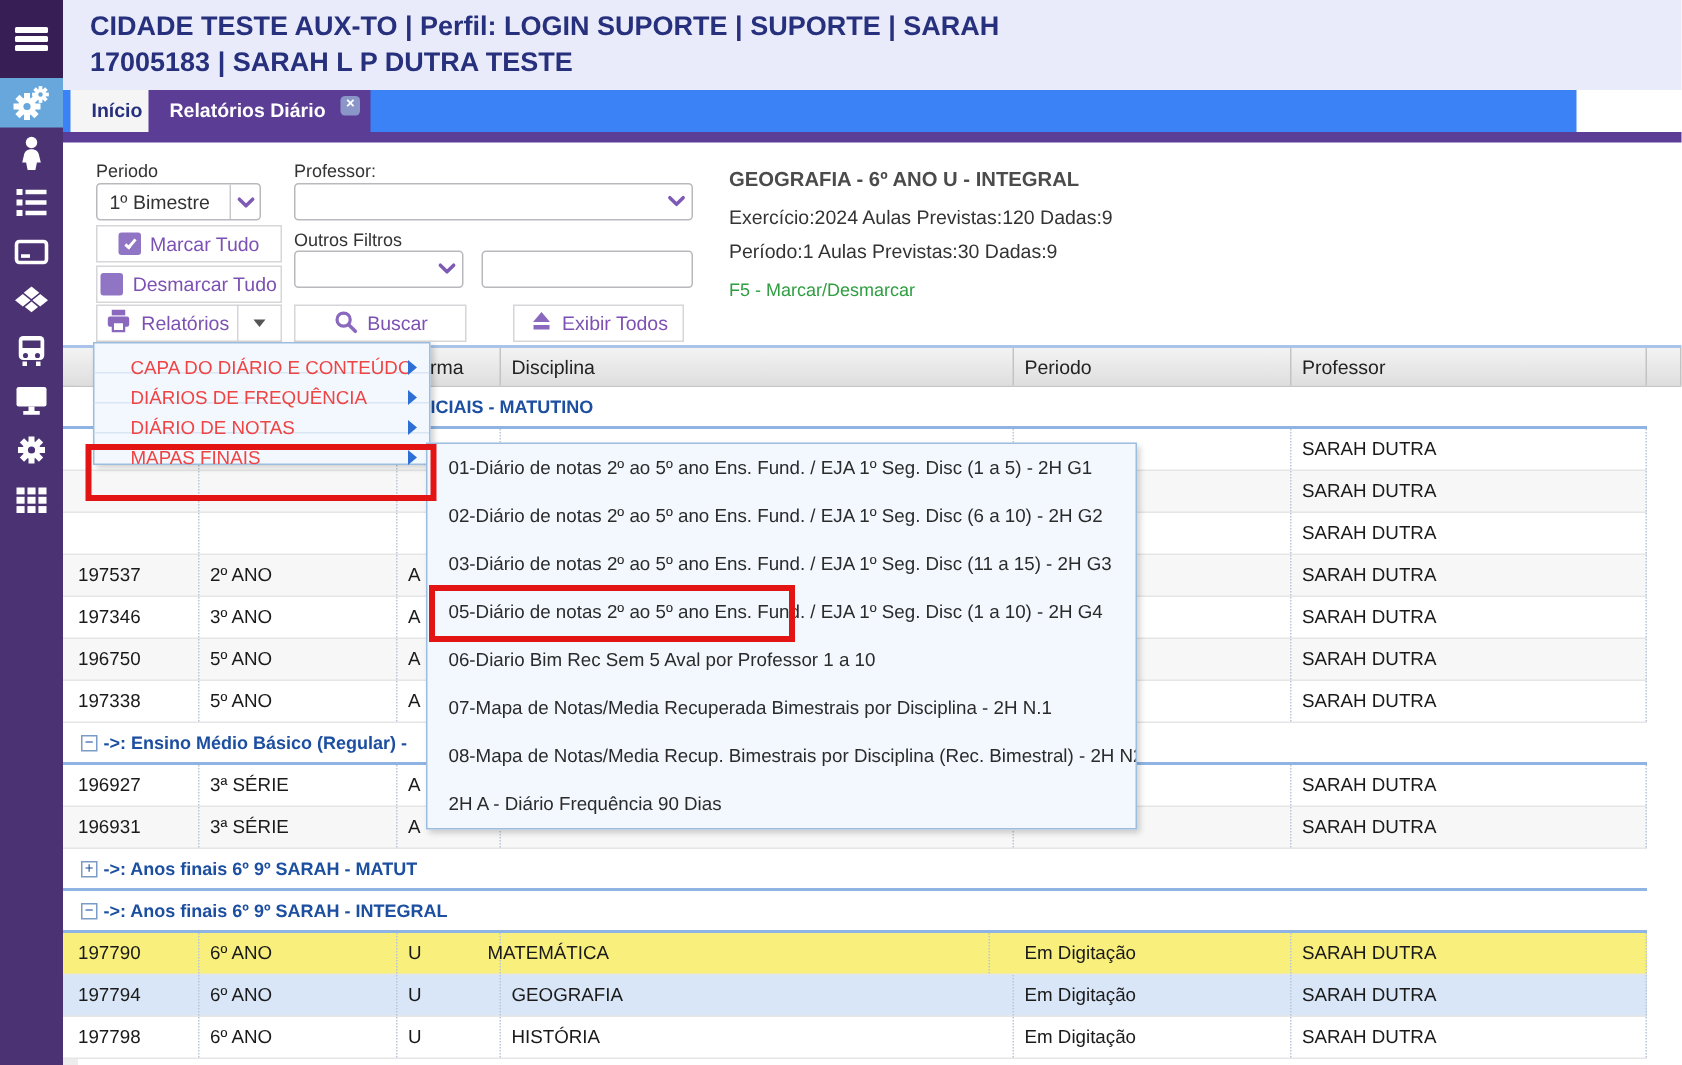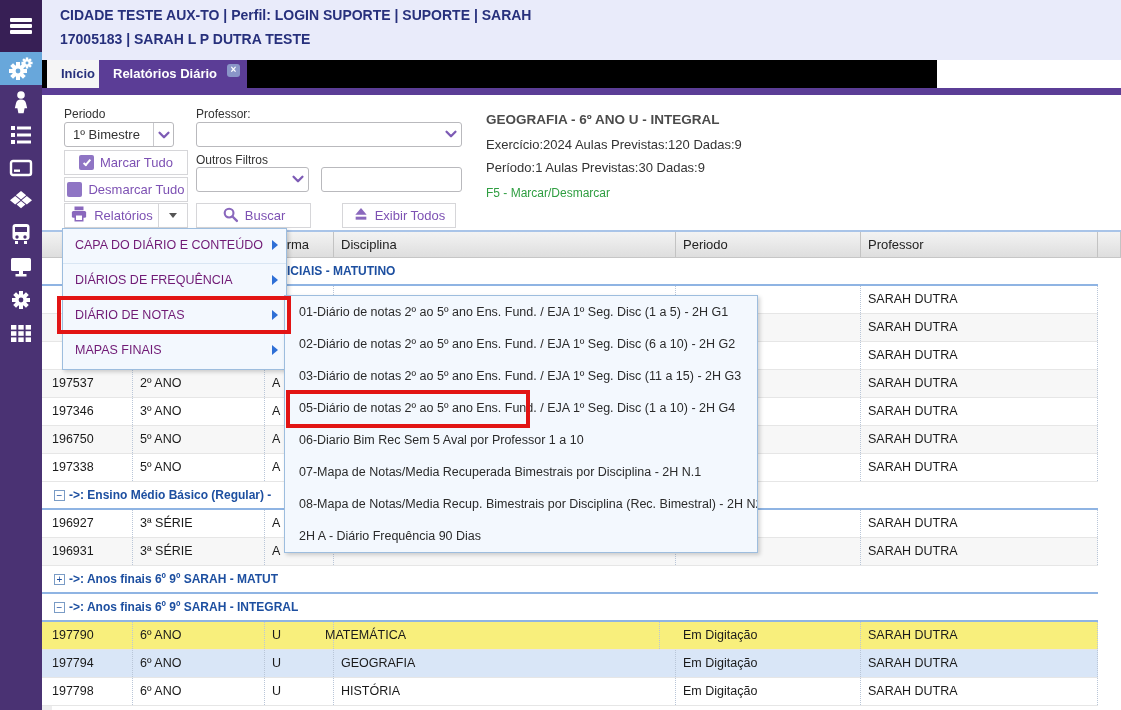--- a/index.html
+++ b/index.html
@@ -6,26 +6,26 @@
   html,body{width:1121px;height:710px}
   body{position:relative;overflow:hidden;background:#fff;font-family:"Liberation Sans",sans-serif;}
 
   
   .sidebar{position:absolute;left:0;top:0;width:42px;height:710px;background:#4a3273;z-index:20}
   .side-top{width:42px;height:52px;background:#371f55;display:flex;align-items:center;justify-content:center}
   .side-item{width:42px;height:33px;display:flex;align-items:center;justify-content:center;cursor:pointer}
   .side-item.active{background:var(--sidebar-active-blue,#68a7db)}
 
   
-  .topbar{position:absolute;left:42px;top:0;width:1079px;height:60px;background:#e9ebfa;color:#27307c;font-weight:bold;font-size:14px}
+  .topbar{position:absolute;left:42px;top:0;width:1079px;height:60px;background:#e9ebfa;color:#27307c;font-weight:bold;font-size:18px}
   .topbar .l1{position:absolute;left:18px;top:7px;white-space:nowrap}
   .topbar .l2{position:absolute;left:18px;top:31px;white-space:nowrap}
 
   
-  .tabbar{position:absolute;left:42px;top:60px;width:895px;height:28px;background:#000000}
+  .tabbar{position:absolute;left:42px;top:60px;width:1009px;height:28px;background:#3b82f6}
   .tab{position:absolute;top:0;height:28px;line-height:28px;font-size:13px;font-weight:bold;padding:0 14px;cursor:pointer;white-space:nowrap}
   .tab.inicio{left:5px;background:#f5f5f6;color:#27307c}
   .tab.active{left:57px;background:var(--accent-purple,#5b3d96);color:#fff;padding-right:30px}
   .tclose{position:absolute;right:7px;top:4px;width:13px;height:13px;background:#8a95c8;border-radius:3px;color:#fff;font-size:10px;line-height:12px;text-align:center;cursor:pointer}
   .accentbar{position:absolute;left:42px;top:88px;width:1079px;height:7px;background:var(--accent-purple,#5b3d96)}
 
   
   .lbl{position:absolute;font-size:12px;color:#333;white-space:nowrap}
   .dd{position:absolute;height:25px;background:#fff;border:1px solid #b9b9bd;border-radius:3px;font-size:13px;color:#333;cursor:pointer}
   .dd .val{position:absolute;left:8px;top:0;line-height:23px;white-space:nowrap}
@@ -55,21 +55,21 @@
   .row.blue{background:var(--row-alt-blue,#d9e6f7)}
   .cell{position:absolute;top:0;height:27px;line-height:27px;font-size:12.5px;color:#1a1a1a;white-space:nowrap;overflow:hidden;border-right:1px dotted #b9c6d8;padding-left:7px}
   .cell.c0{text-align:left;padding-right:10px;padding-left:0}
   .grow{position:relative;height:28px;width:1056px;border-bottom:2px solid #8fb4e3;background:#fff}
   .glabel{font-size:12px;font-weight:bold;color:#1d4fa0;line-height:26px;white-space:nowrap;display:inline-block;margin-left:27px}
   .grow.offset .glabel{margin-left:245px}
   .exp{position:absolute;left:12px;top:8px;width:11px;height:11px;background:#fff;border:1px solid #7a9cc6;font-size:10px;line-height:9px;text-align:center;color:#1d4fa0;cursor:pointer}
 
   
   .menu{position:absolute;left:62px;top:228px;width:225px;background:#f3f8fe;border:1px solid #9dbdde;z-index:30;box-shadow:2px 2px 4px rgba(0,0,0,.18)}
-  .menu-item{position:relative;height:35px;line-height:33px;padding-left:12px;font-size:12.5px;color:#701a75;border-bottom:1px solid #d9e6f3;cursor:pointer;white-space:nowrap}
+  .menu-item{position:relative;height:20px;line-height:33px;padding-left:24px;font-size:12.5px;color:#ef4444;border-bottom:1px solid #d9e6f3;cursor:pointer;white-space:nowrap}
   .menu-item:last-child{border-bottom:none}
   .arr{position:absolute;right:8px;top:11px;width:0;height:0;border-top:5px solid transparent;border-bottom:5px solid transparent;border-left:6px solid #2e6fd6}
   .submenu{position:absolute;left:284px;top:295px;width:474px;background:#f3f8fe;border:1px solid #9dbdde;z-index:40;box-shadow:2px 2px 4px rgba(0,0,0,.18)}
   .submenu-item{height:32px;line-height:32px;padding-left:14px;font-size:12.5px;color:#2b2b2b;cursor:pointer;white-space:nowrap;overflow:hidden}
   .submenu-item.hl{background:var(--submenu-highlight,#b050c4);color:#fff}
 
   
   .redbox{position:absolute;border:4px solid var(--annotation-red,#e21414);z-index:60;pointer-events:none}
   .redbox.b1{left:57px;top:296px;width:234px;height:38px}
   .redbox.b2{left:286px;top:390px;width:244px;height:38px}

